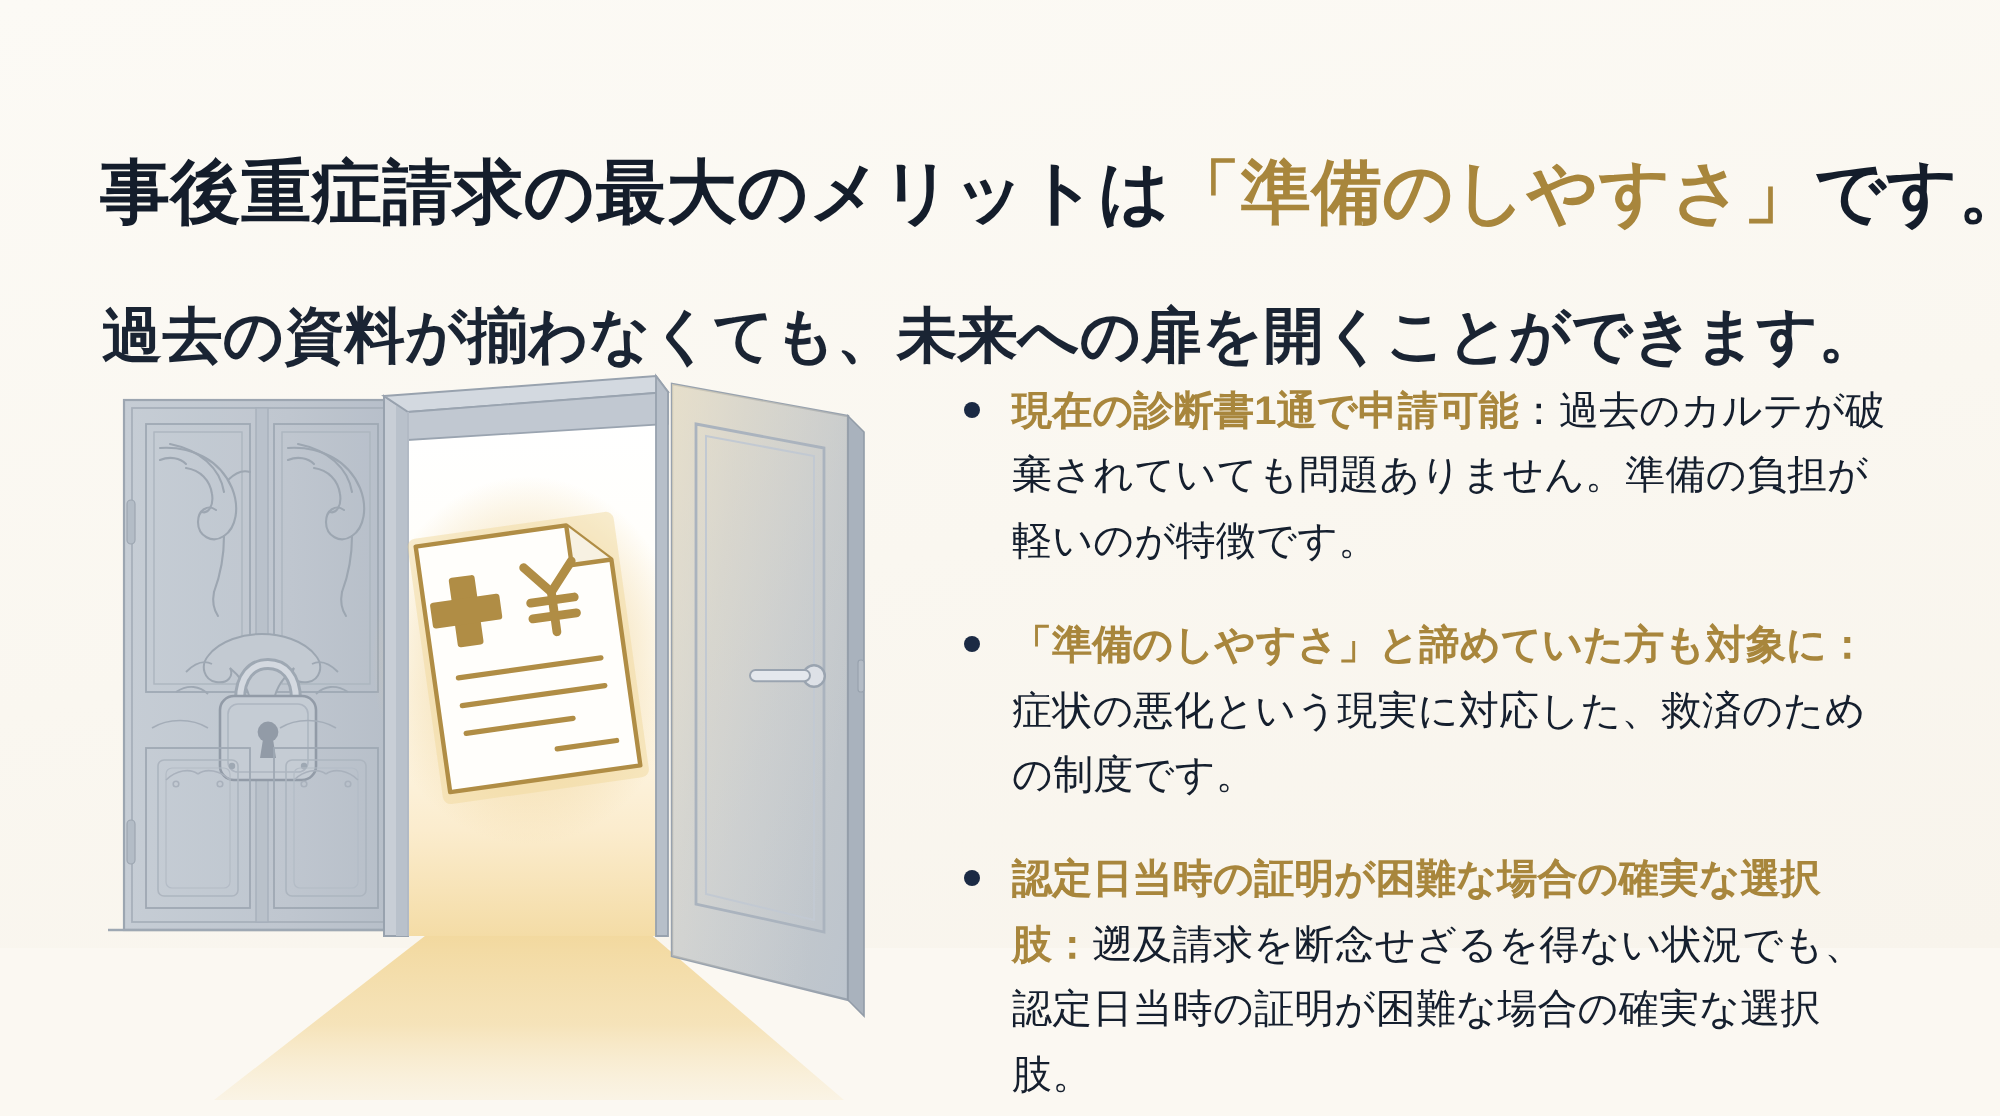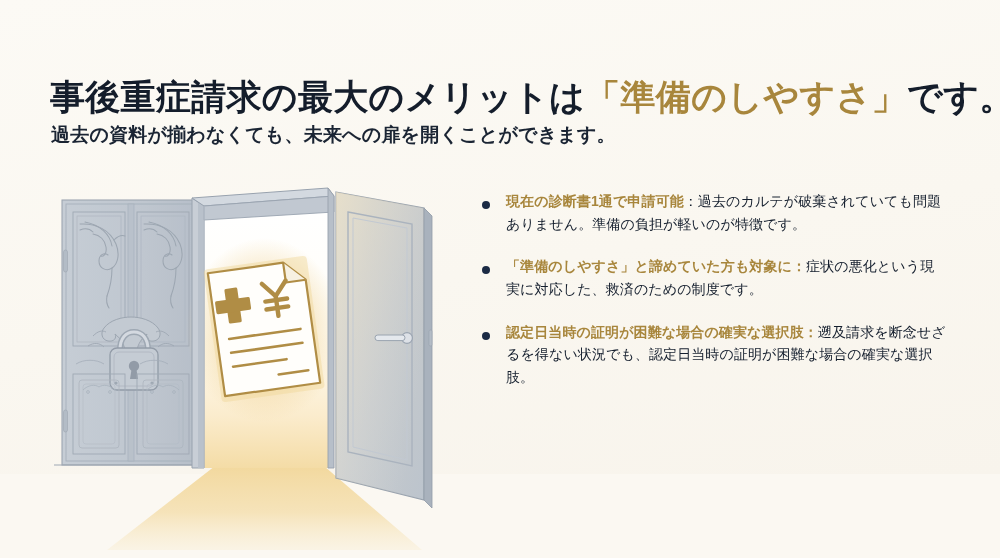--- a/index.html
+++ b/index.html
@@ -35,42 +35,42 @@
     letter-spacing: 0.3px;
     color: #141d2b;
     line-height: 1.25;
     white-space: nowrap;
   }
   .title .accent { color: #a8863c; }
 
   .subtitle {
     position: absolute;
     left: 51px;
-    top: 107px;
+    top: 124px;
     width: 905px;
-    font-size: 19px;
+    font-size: 30px;
     font-weight: 700;
     color: #1a2433;
     letter-spacing: 0.2px;
     line-height: 1.3;
     white-space: nowrap;
   }
 
   
   .bullets {
     position: absolute;
     left: 478px;
     top: 190px;
     width: 470px;
   }
   .bullet {
     position: relative;
     padding-left: 28px;
     margin-bottom: 20px;
-    font-size: 14px;
+    font-size: 20px;
     line-height: 1.62;
     color: #151f2e;
     letter-spacing: 0.1px;
   }
   .bullet:last-child { margin-bottom: 0; }
   .bullet .dot {
     position: absolute;
     left: 4px;
     top: 11px;
     width: 8px;

